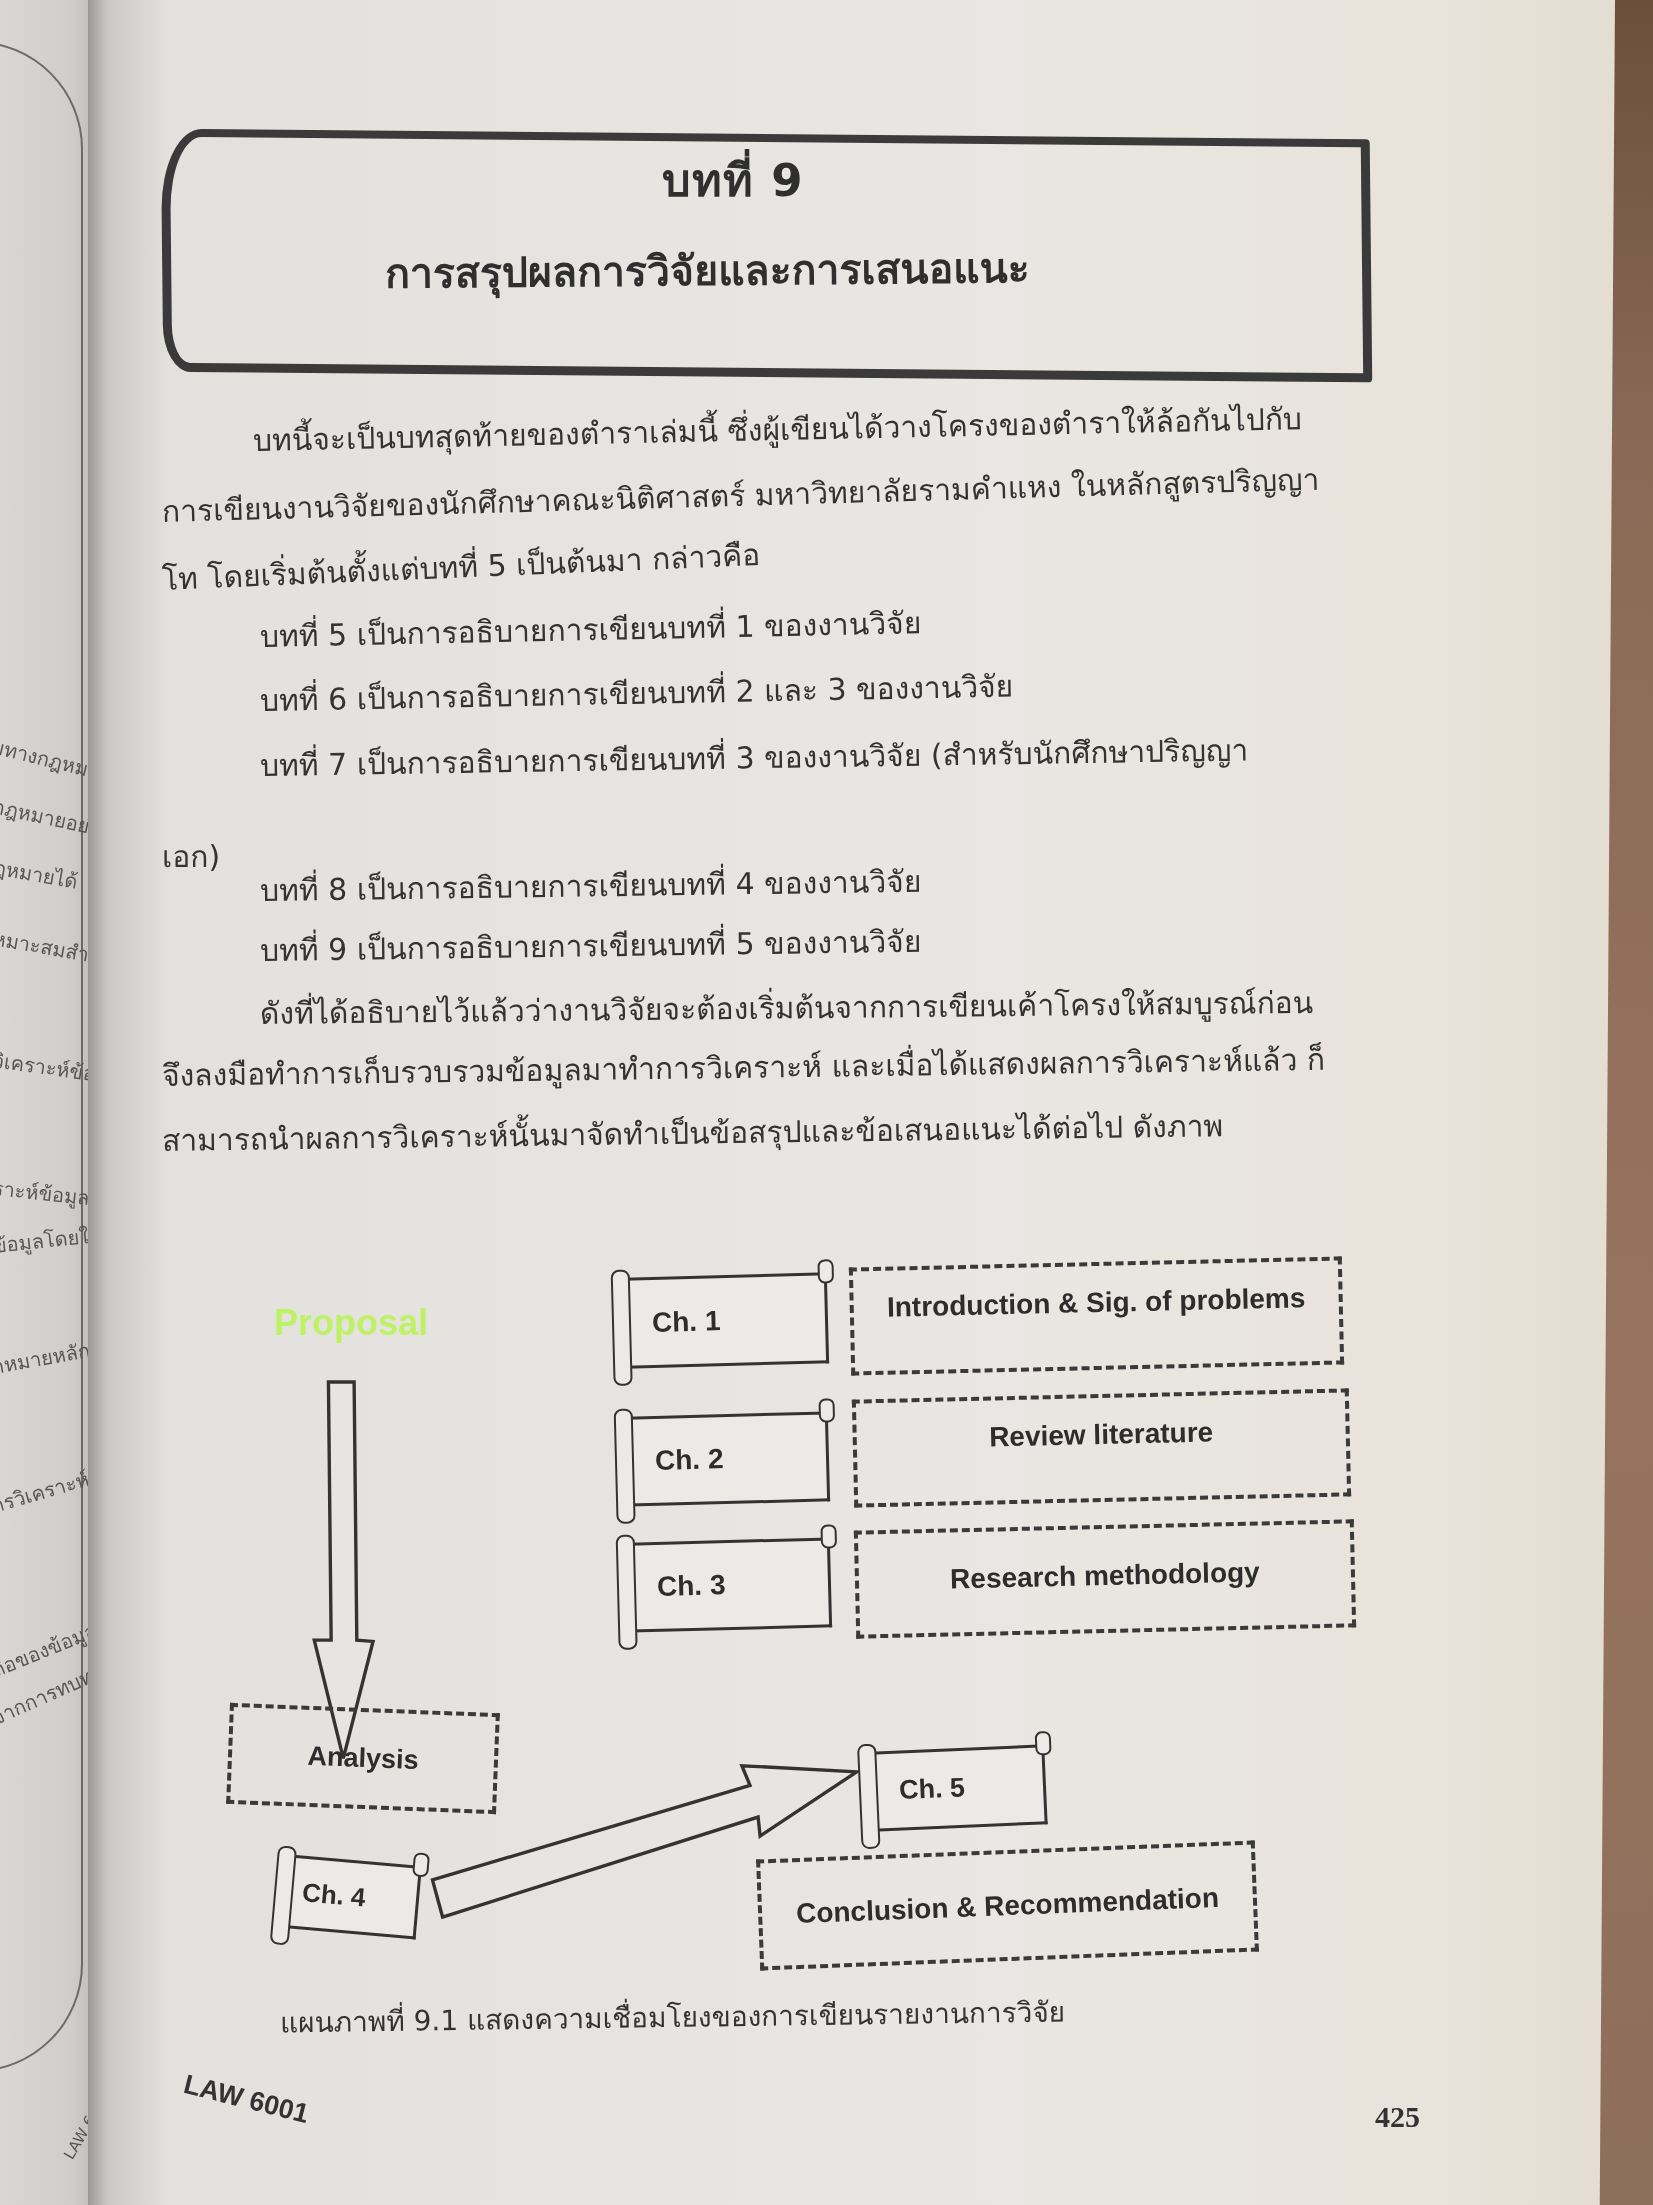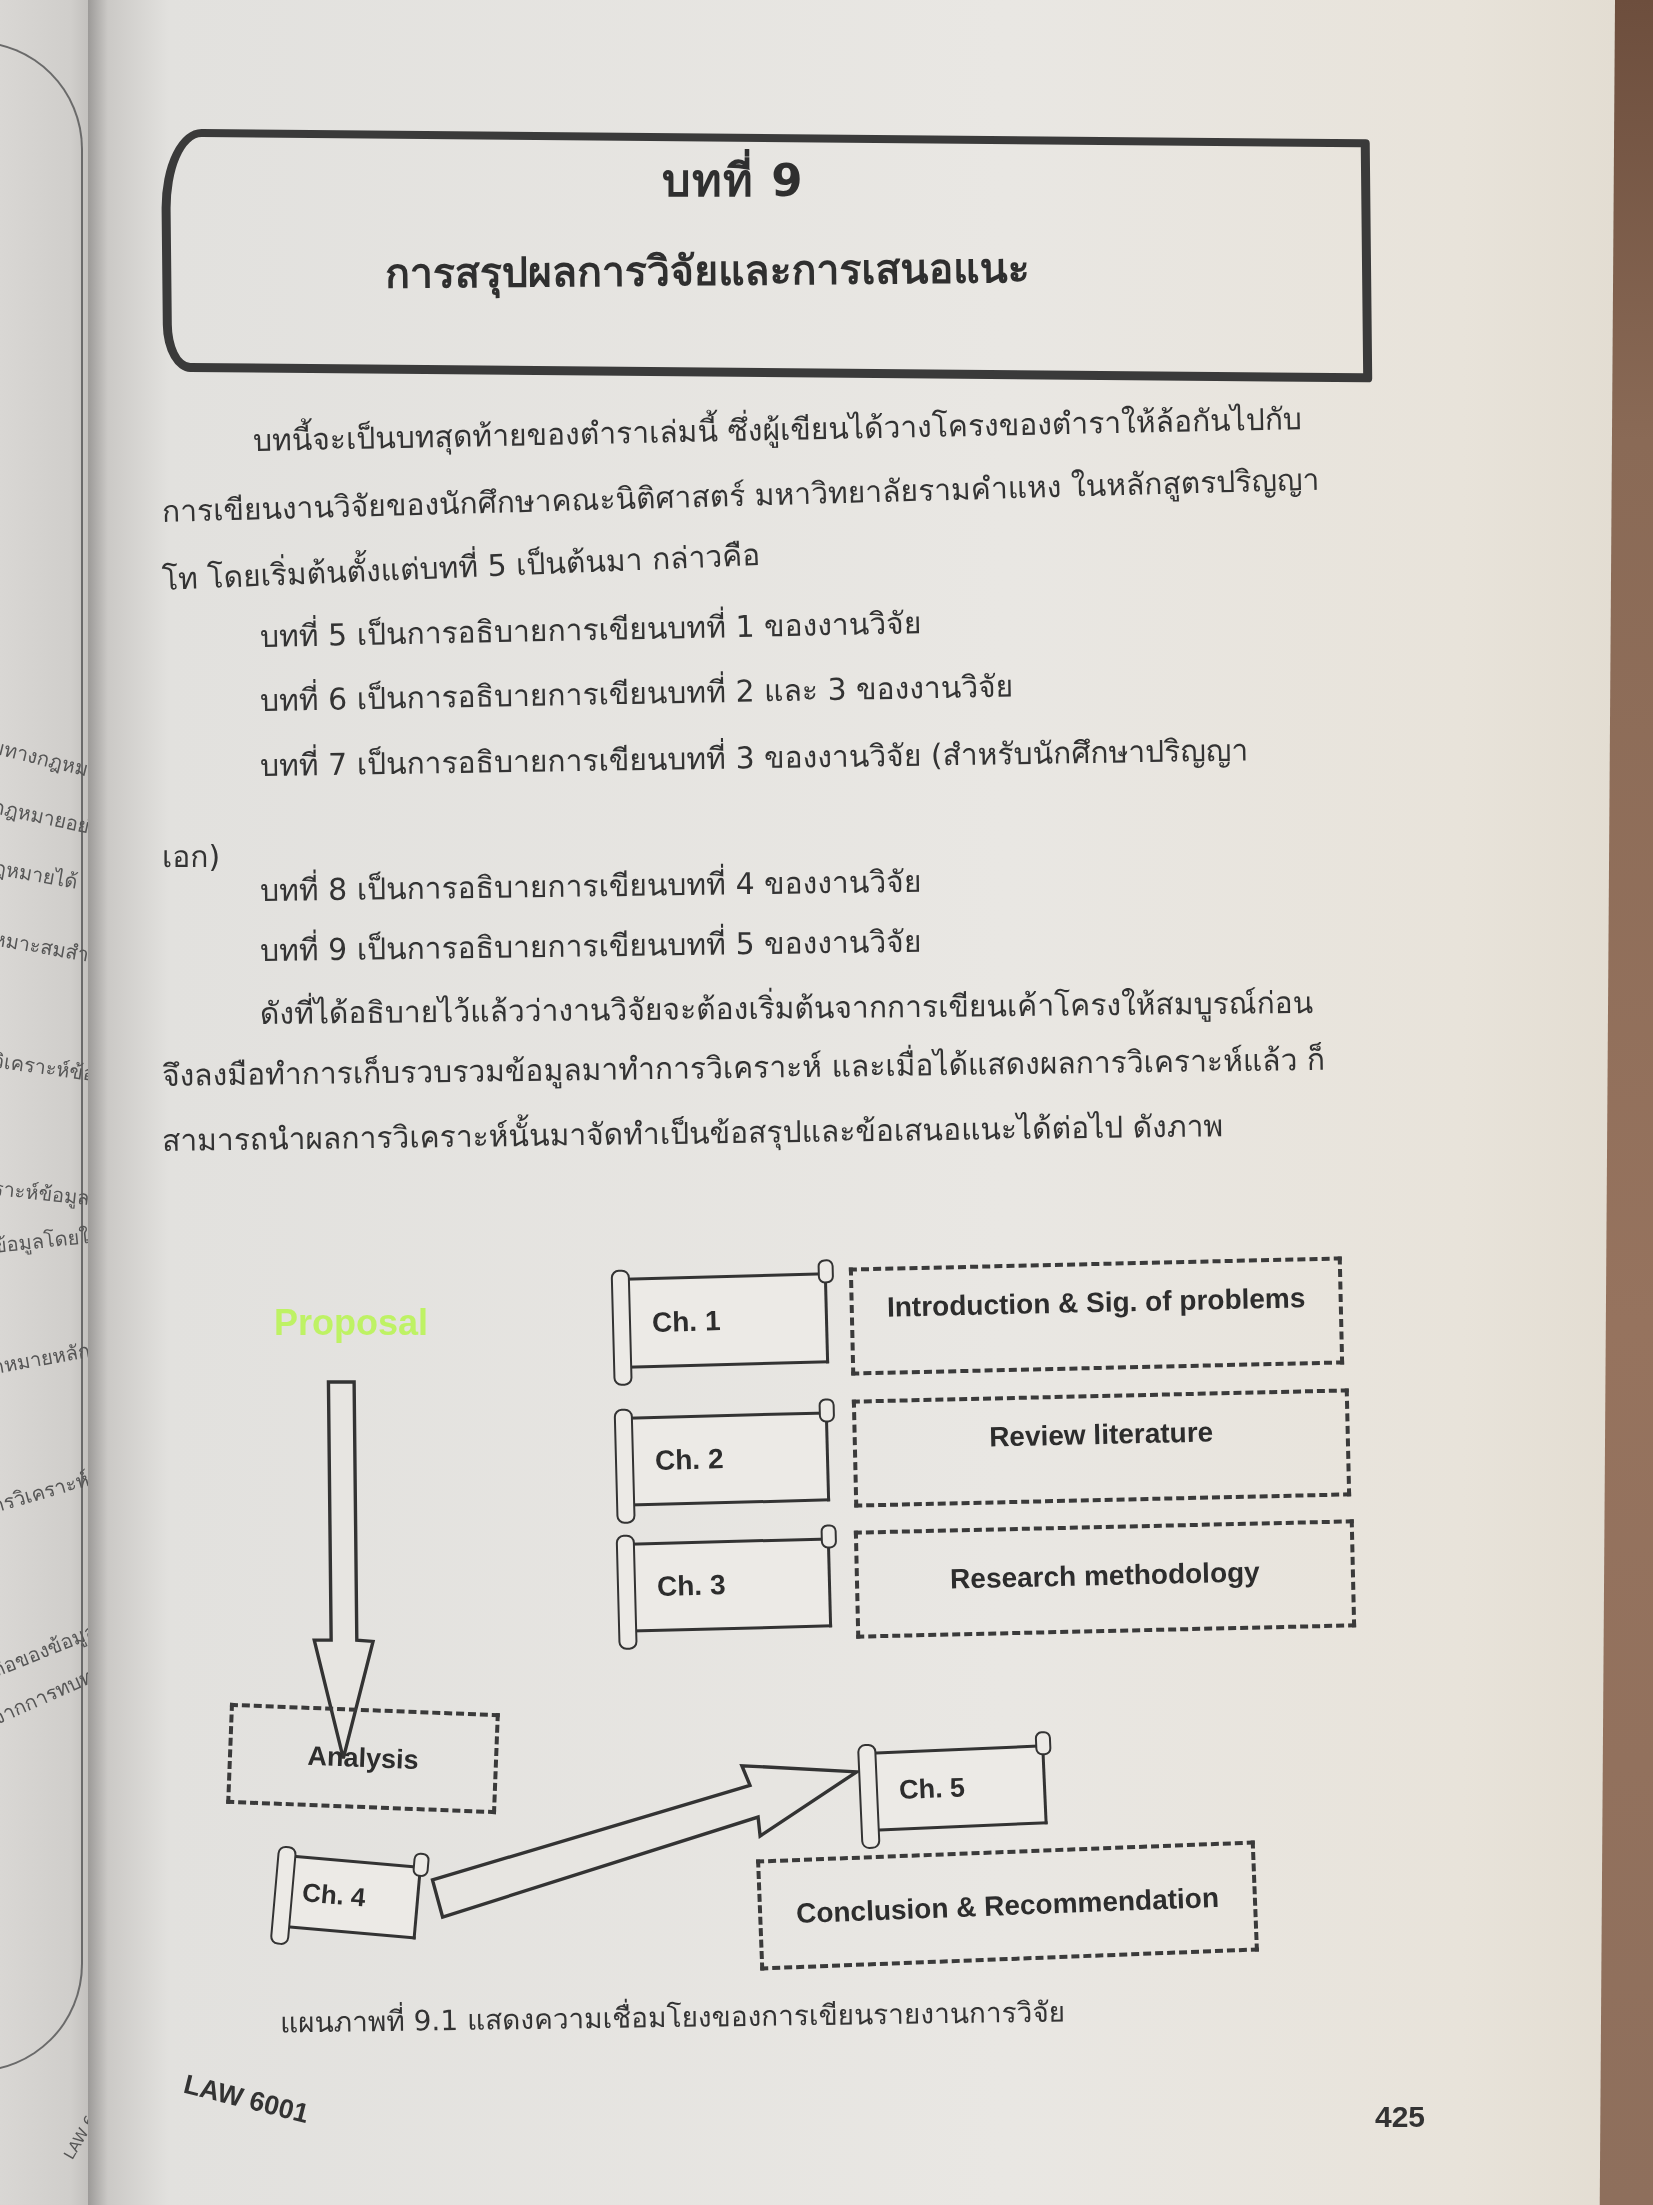--- a/index.html
+++ b/index.html
@@ -94,21 +94,21 @@
     .caption {
       position: absolute; left: 280px; top: 1983px; font-size: 28px; color: #333; white-space: nowrap;
       transform: rotate(-0.8deg);
     }
     .footer-left {
       position: absolute; left: 188px; top: 2057px; font-size: 27px; font-weight: bold; color: #333;
       transform: rotate(14deg); transform-origin: left top; font-family: "Liberation Sans", sans-serif;
     }
     .footer-right {
       position: absolute; left: 1375px; top: 2088px; font-size: 30px; font-weight: bold; color: #333;
-      font-family: Liberation Sans, sans-serif;
+      font-family: Liberation Serif, serif;
     }
     svg.arrows { position: absolute; left: 0; top: 0; }
   </style>
 </head>
 <body>
 
 <div class="bg-wood"></div>
 
 <div class="left-page">
   <div class="left-curve"></div>

